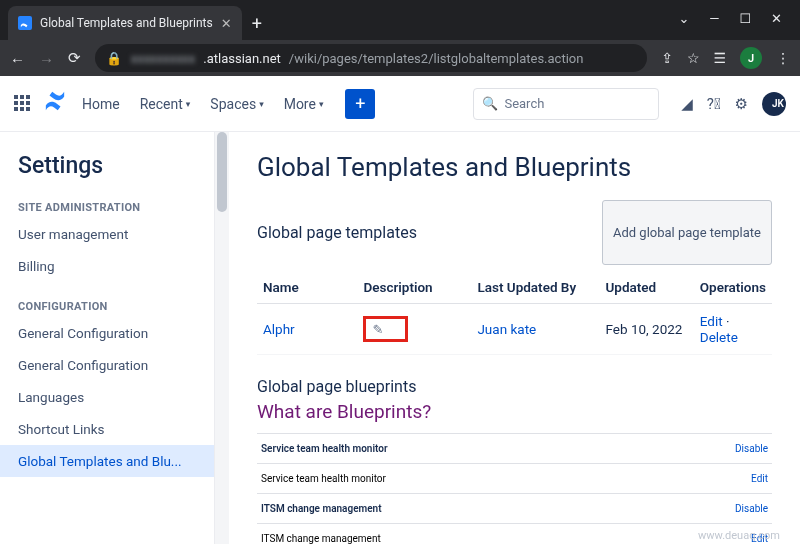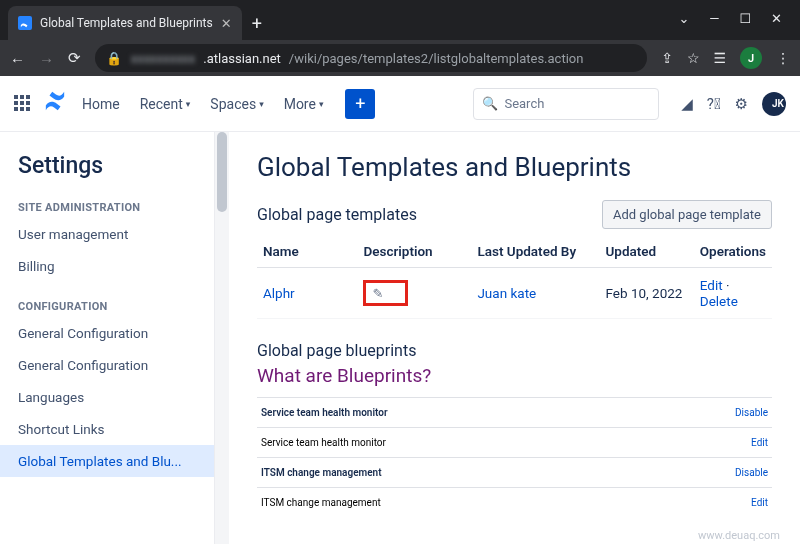--- a/index.html
+++ b/index.html
@@ -36,21 +36,21 @@
   .sidebar h1 { font-size:23px; font-weight:500; color:#172b4d; padding:6px 18px 14px; }
   .sidehdr { font-size:11px; font-weight:700; color:#6b778c; padding:8px 18px 4px; letter-spacing:0.3px; }
   .sideitem { font-size:13.5px; color:#42526e; padding:8px 18px; cursor:pointer; white-space:nowrap; overflow:hidden; text-overflow:ellipsis; }
   .sideitem.active { background:#deebff; color:#0052cc; }
   .scrollv { width:14px; background:#f4f5f7; position:relative; }
   .scrollv .thumb { position:absolute; top:0; left:2px; width:10px; height:80px; background:#c1c7d0; border-radius:5px; }
   .main { flex:1; padding:20px 28px 0 28px; overflow:hidden; }
   .main h1 { font-size:26px; font-weight:400; color:#172b4d; margin-bottom:18px; }
   .subrow { display:flex; align-items:center; justify-content:space-between; margin-bottom:6px; }
   .main h2 { font-size:16px; font-weight:400; color:#172b4d; }
-  .addbtn { border:1px solid #c1c7d0; background:#f4f5f7; padding:6px 10px; font-size:13px; color:#42526e; border-radius:3px; }
+  .addbtn { border:1px solid #c1c7d0; background:#f4f5f7; padding:24px 10px; font-size:13px; color:#42526e; border-radius:3px; }
   table { width:100%; border-collapse:collapse; font-size:13.5px; }
   th { text-align:left; font-weight:600; color:#172b4d; padding:8px 6px; border-bottom:1px solid #dfe1e6; }
   td { padding:9px 6px; border-bottom:1px solid #f4f5f7; color:#172b4d; }
   .link { color:#0052cc; }
   .hl { border:3px solid #e2231a; display:inline-block; padding:2px 22px 2px 6px; }
   .pencil { color:#6b778c; font-size:13px; }
   .bp-section { margin-top:22px; }
   .bp-link { color:#701a75; font-size:19px; display:block; margin:4px 0 10px; }
   .bp-row { border-top:1px solid #dfe1e6; display:flex; justify-content:space-between; padding:9px 4px; font-size:10px; }
   .bp-row.bold { font-weight:600; color:#172b4d; }

